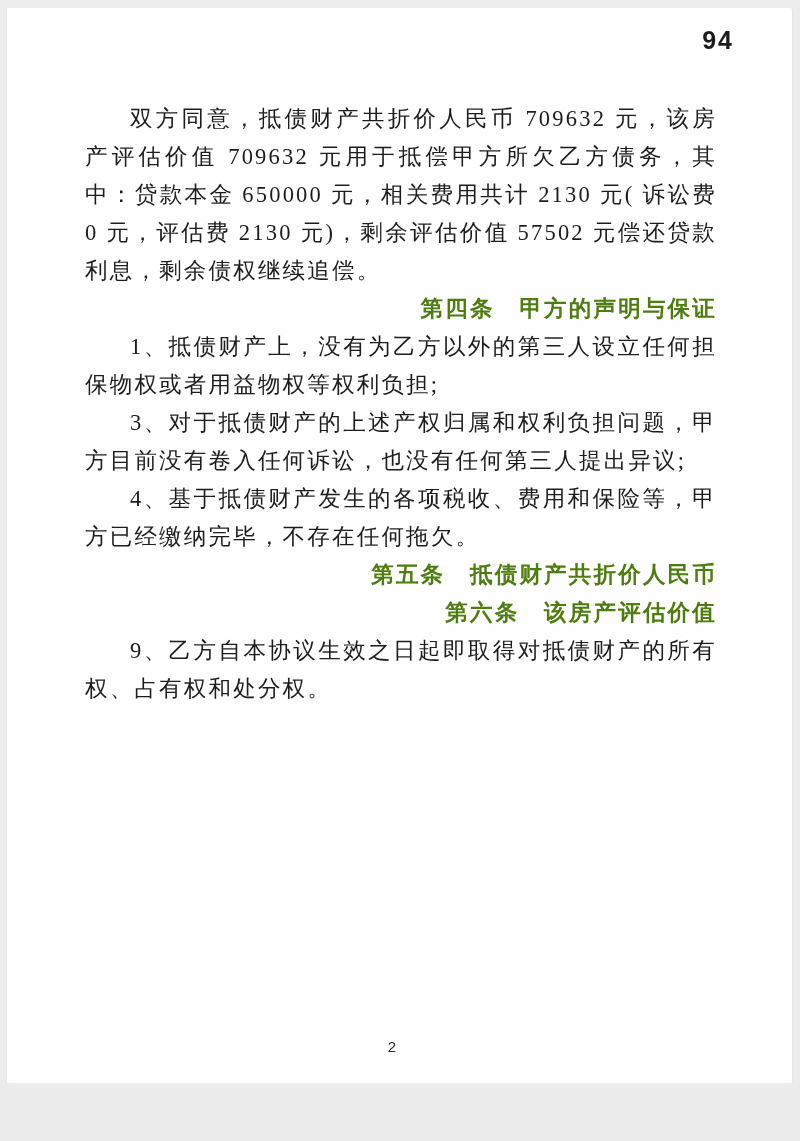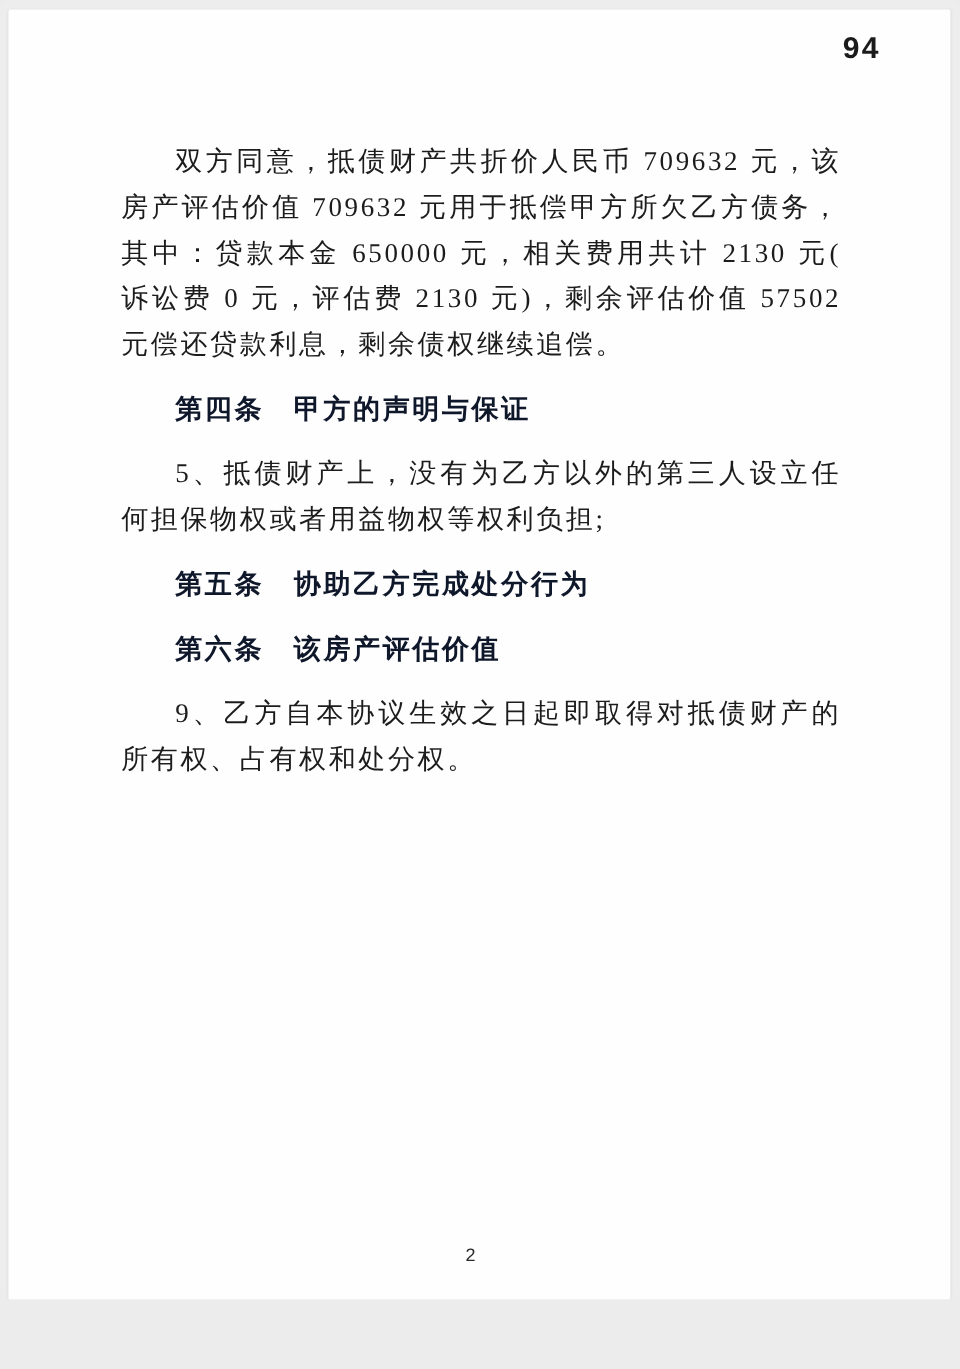--- a/index.html
+++ b/index.html
@@ -37,36 +37,36 @@
     color: #1b1b1b;
   }
   .doc-body {
     position: absolute;
     left: 78px;
     right: 75px;
     top: 92px;
     color: #1c1c1c;
   }
   .doc-body p, .doc-body h3 {
-    margin: 16px;
+    margin: 0;
     font-size: 22.5px;
     line-height: 38px;
     letter-spacing: 2.2px;
   }
   .paragraph {
     text-indent: 2em;
     text-align: justify;
     text-justify: inter-character;
     font-weight: normal;
   }
   .heading {
     text-indent: 2em;
-    text-align: left;
+    text-align: right;
     font-weight: bold;
-    color: #0f172a;
+    color: #4d7c0f;
   }
   .footer-page-number {
     position: absolute;
     top: 1030px;
     left: 0;
     width: 770px;
     text-align: center;
     font-family: "Liberation Sans", "DejaVu Sans", sans-serif;
     font-size: 15px;
     color: #2a2a2a;
@@ -75,21 +75,23 @@
 </head>
 <body>
 
 <div class="screen">
   <div class="sheet">
     <div class="corner-page-number">94</div>
 
     <div class="doc-body">
         <p class="paragraph">双方同意，抵债财产共折价人民币 709632 元，该房产评估价值 709632 元用于抵偿甲方所欠乙方债务，其中：贷款本金 650000 元，相关费用共计 2130 元( 诉讼费 0 元，评估费 2130 元)，剩余评估价值 57502 元偿还贷款利息，剩余债权继续追偿。</p>
         <h3 class="heading">第四条　甲方的声明与保证</h3>
-        <p class="paragraph">5、抵债财产上，没有为乙方以外的第三人设立任何担保物权或者用益物权等权利负担;</p>
-        <h3 class="heading">第五条　协助乙方完成处分行为</h3>
+        <p class="paragraph">1、抵债财产上，没有为乙方以外的第三人设立任何担保物权或者用益物权等权利负担;</p>
+        <p class="paragraph">3、对于抵债财产的上述产权归属和权利负担问题，甲方目前没有卷入任何诉讼，也没有任何第三人提出异议;</p>
+        <p class="paragraph">4、基于抵债财产发生的各项税收、费用和保险等，甲方已经缴纳完毕，不存在任何拖欠。</p>
+        <h3 class="heading">第五条　抵债财产共折价人民币</h3>
         <h3 class="heading">第六条　该房产评估价值</h3>
         <p class="paragraph">9、乙方自本协议生效之日起即取得对抵债财产的所有权、占有权和处分权。</p>
       </div>
 
     <div class="footer-page-number">2</div>
   </div>
 </div>
 
 </body></html>

